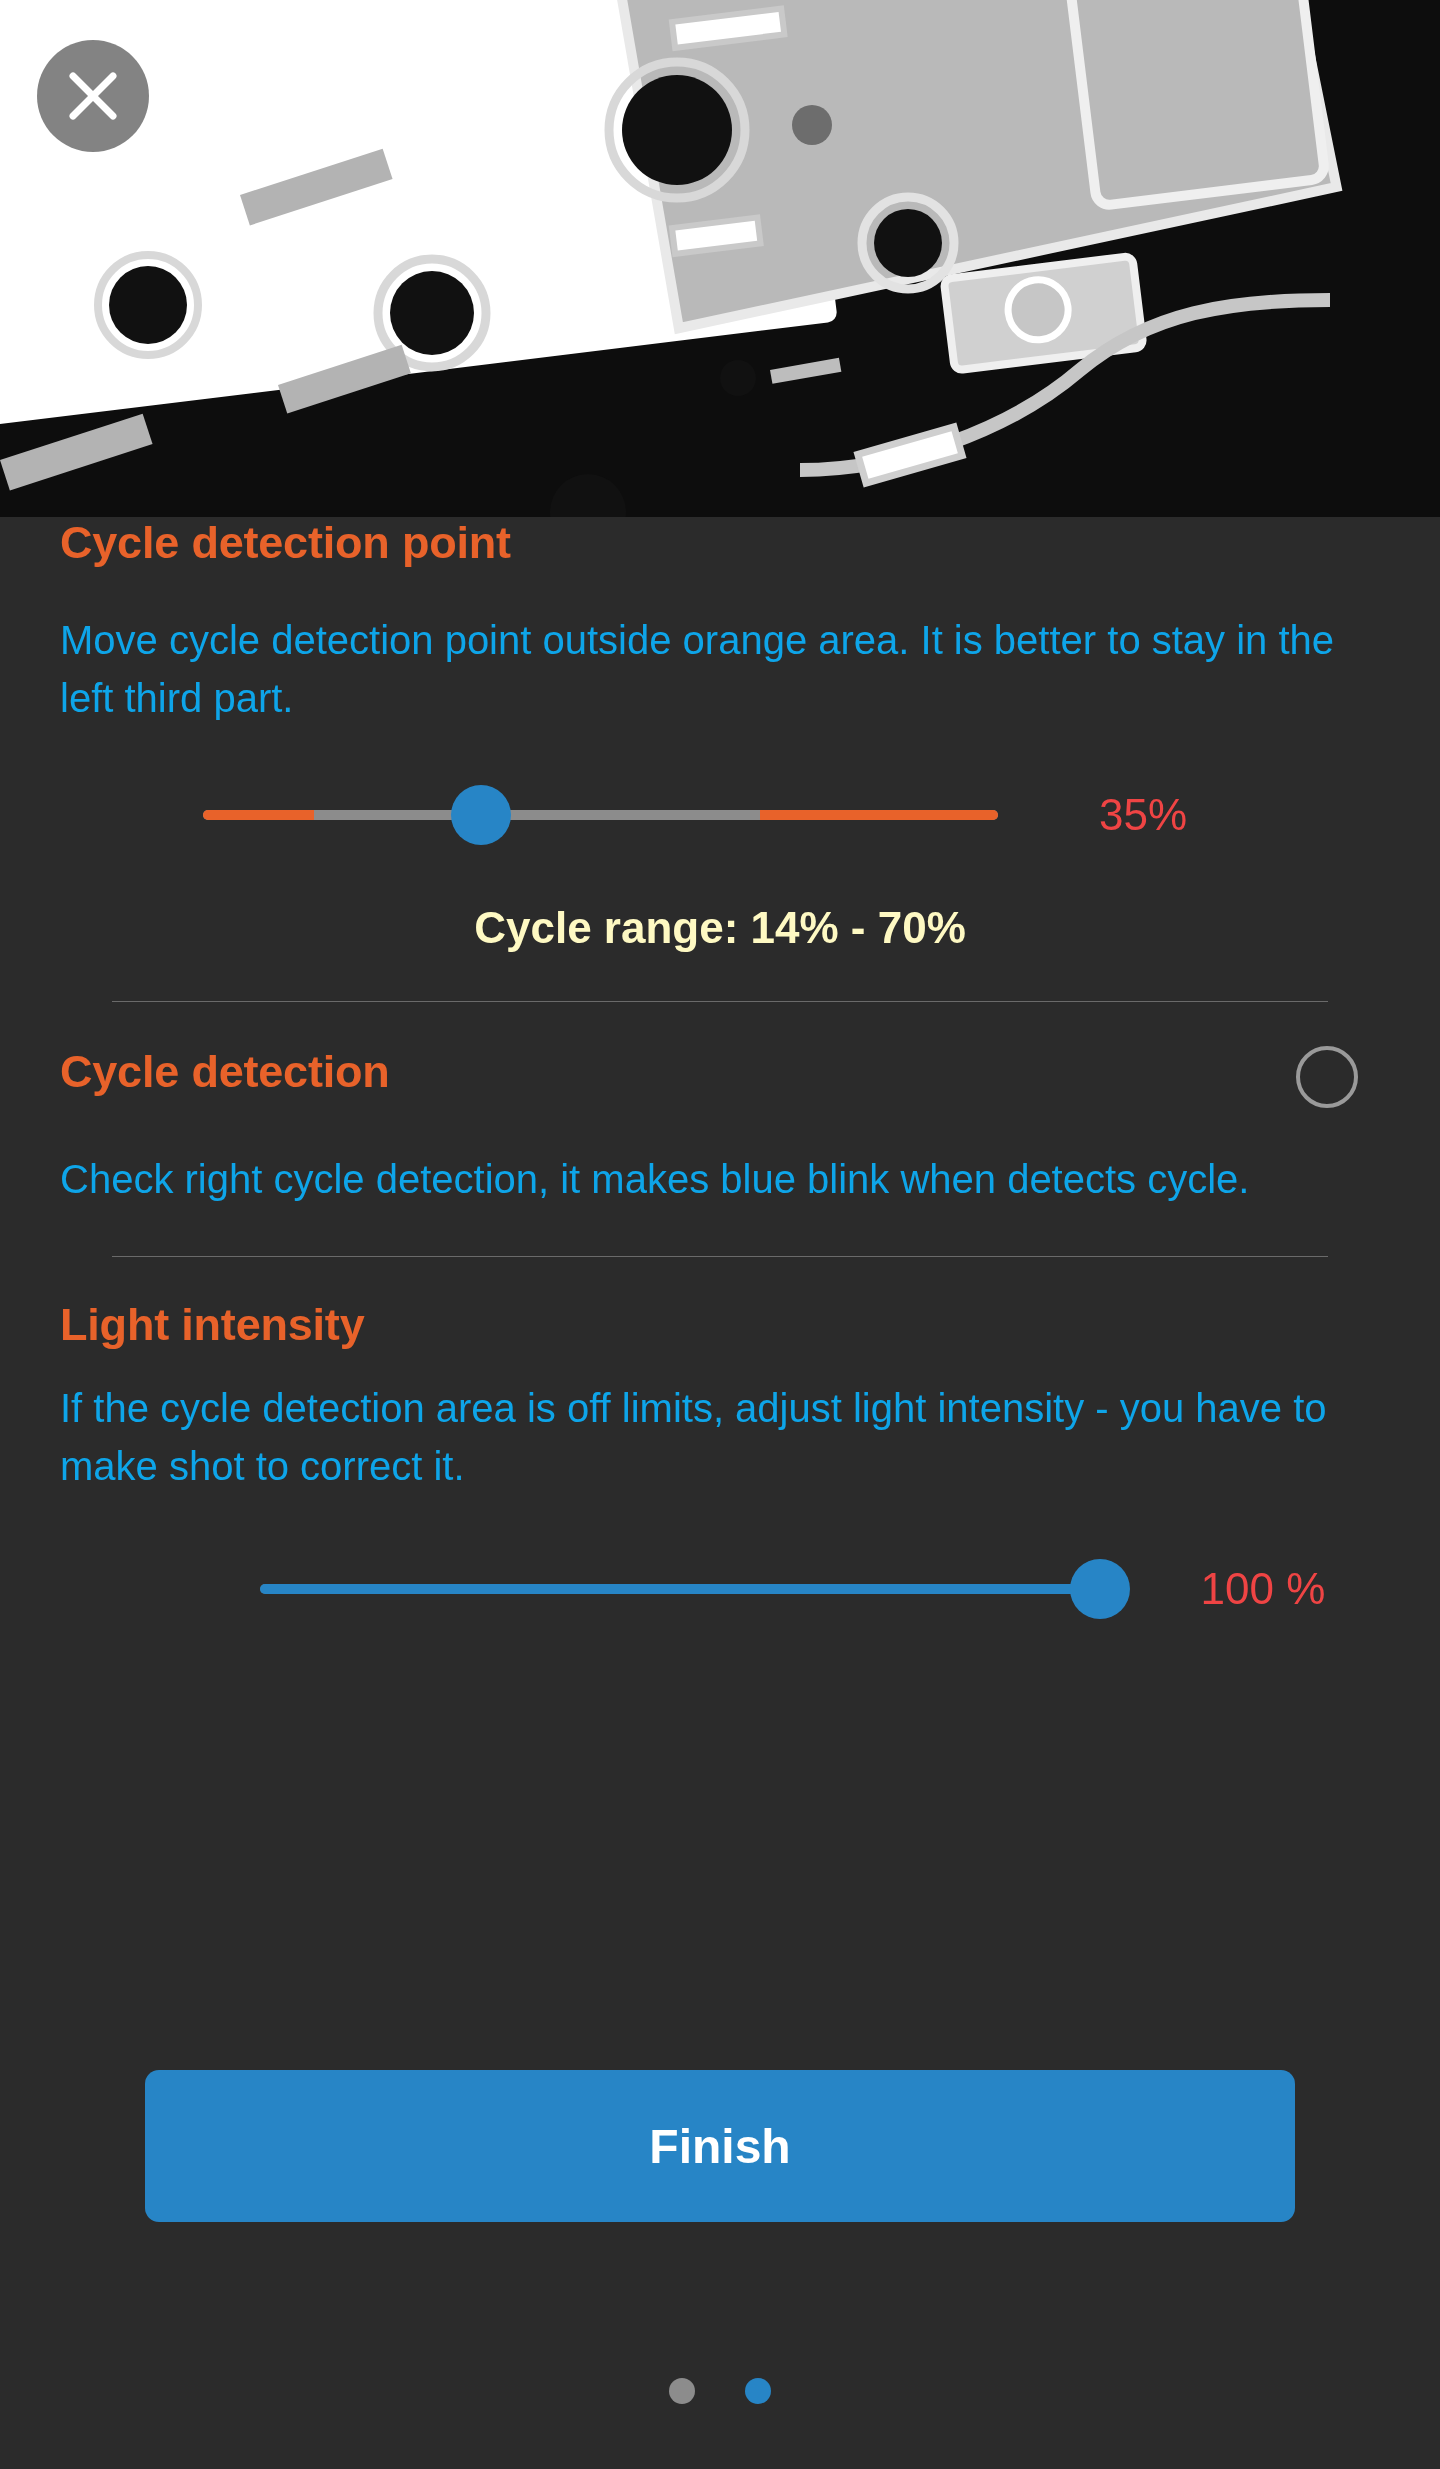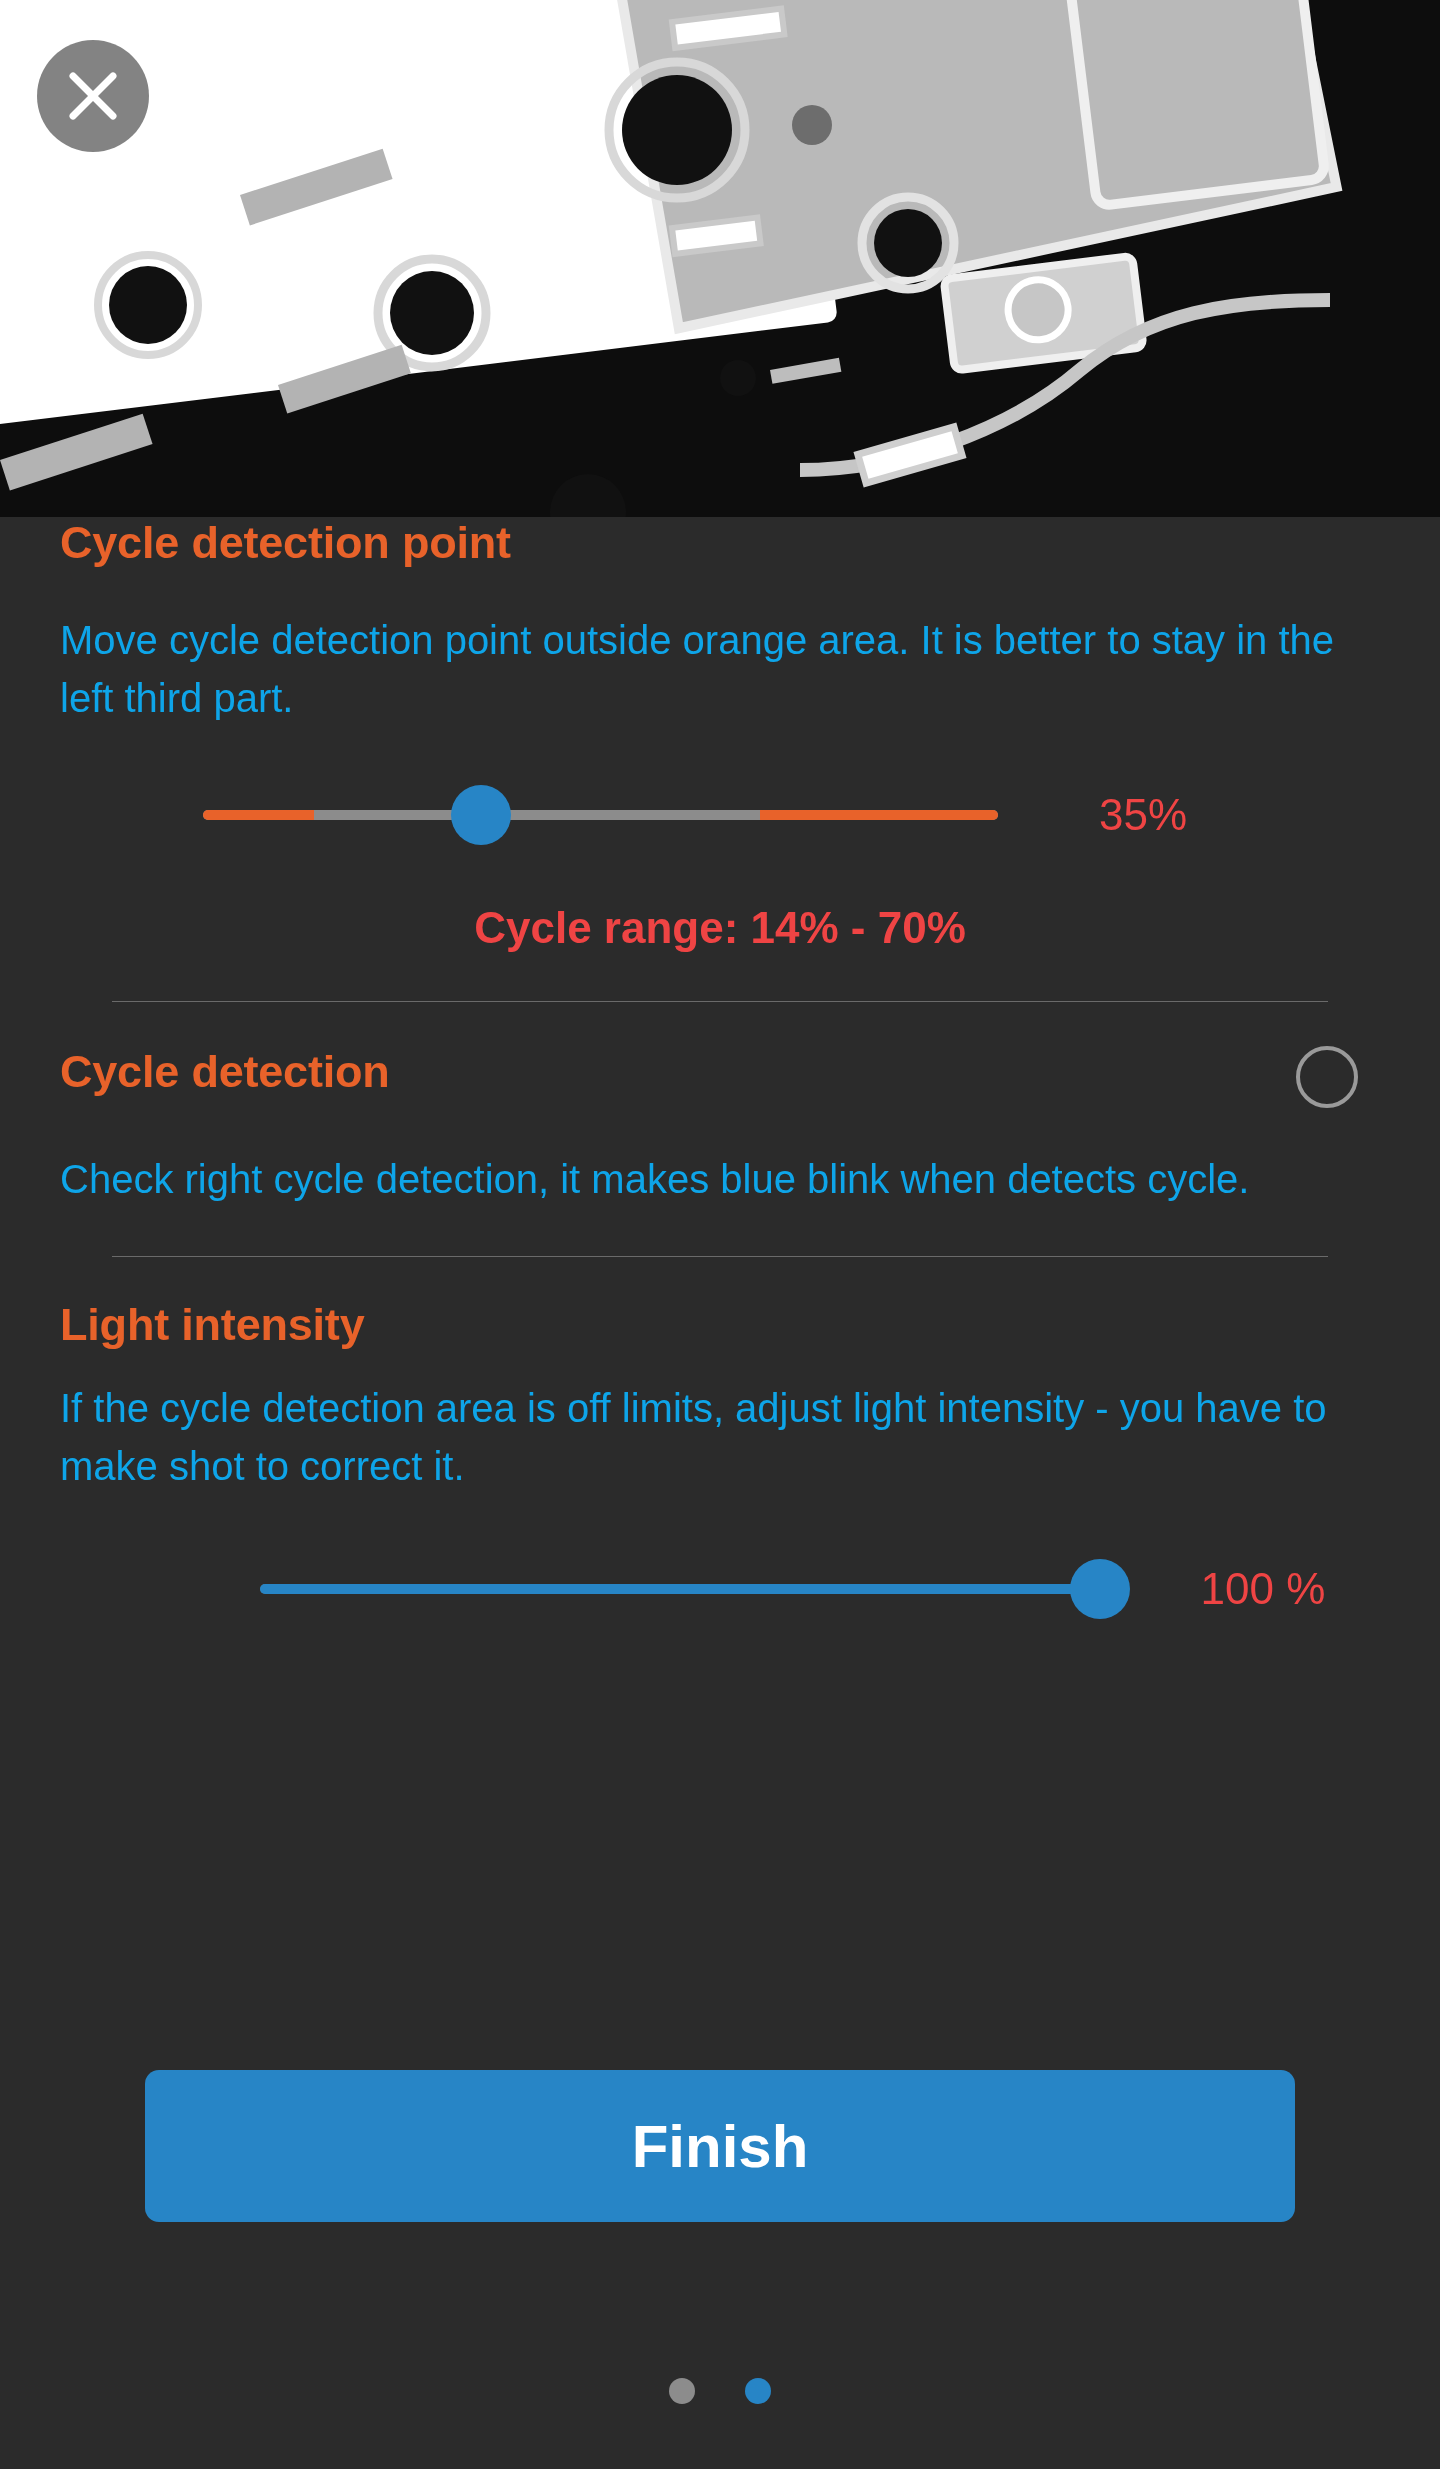--- a/index.html
+++ b/index.html
@@ -121,21 +121,21 @@
     cursor: pointer;
   }
   .slider-value {
     color: #ef4444;
     font-size: 44px;
     margin-left: 46px;
     white-space: nowrap;
   }
   .range-line {
     text-align: center;
-    color: #ef4444;
+    color: #fef9c3;
     font-size: 44px;
     font-weight: bold;
     margin-top: 58px;
   }
 
   .divider {
     height: 1px;
     background: #6a6a6a;
     margin: 48px 52px 0 52px;
   }
@@ -197,21 +197,21 @@
     top: 1553px;
   }
   .finish-btn {
     display: block;
     width: 100%;
     height: 152px;
     background: #2785c6;
     border: none;
     border-radius: 14px;
     color: #ffffff;
-    font-size: 60px;
+    font-size: 48px;
     font-weight: bold;
     font-family: "Liberation Sans", sans-serif;
     cursor: pointer;
   }
 
   .dots {
     position: absolute;
     left: 0;
     right: 0;
     top: 1861px;

